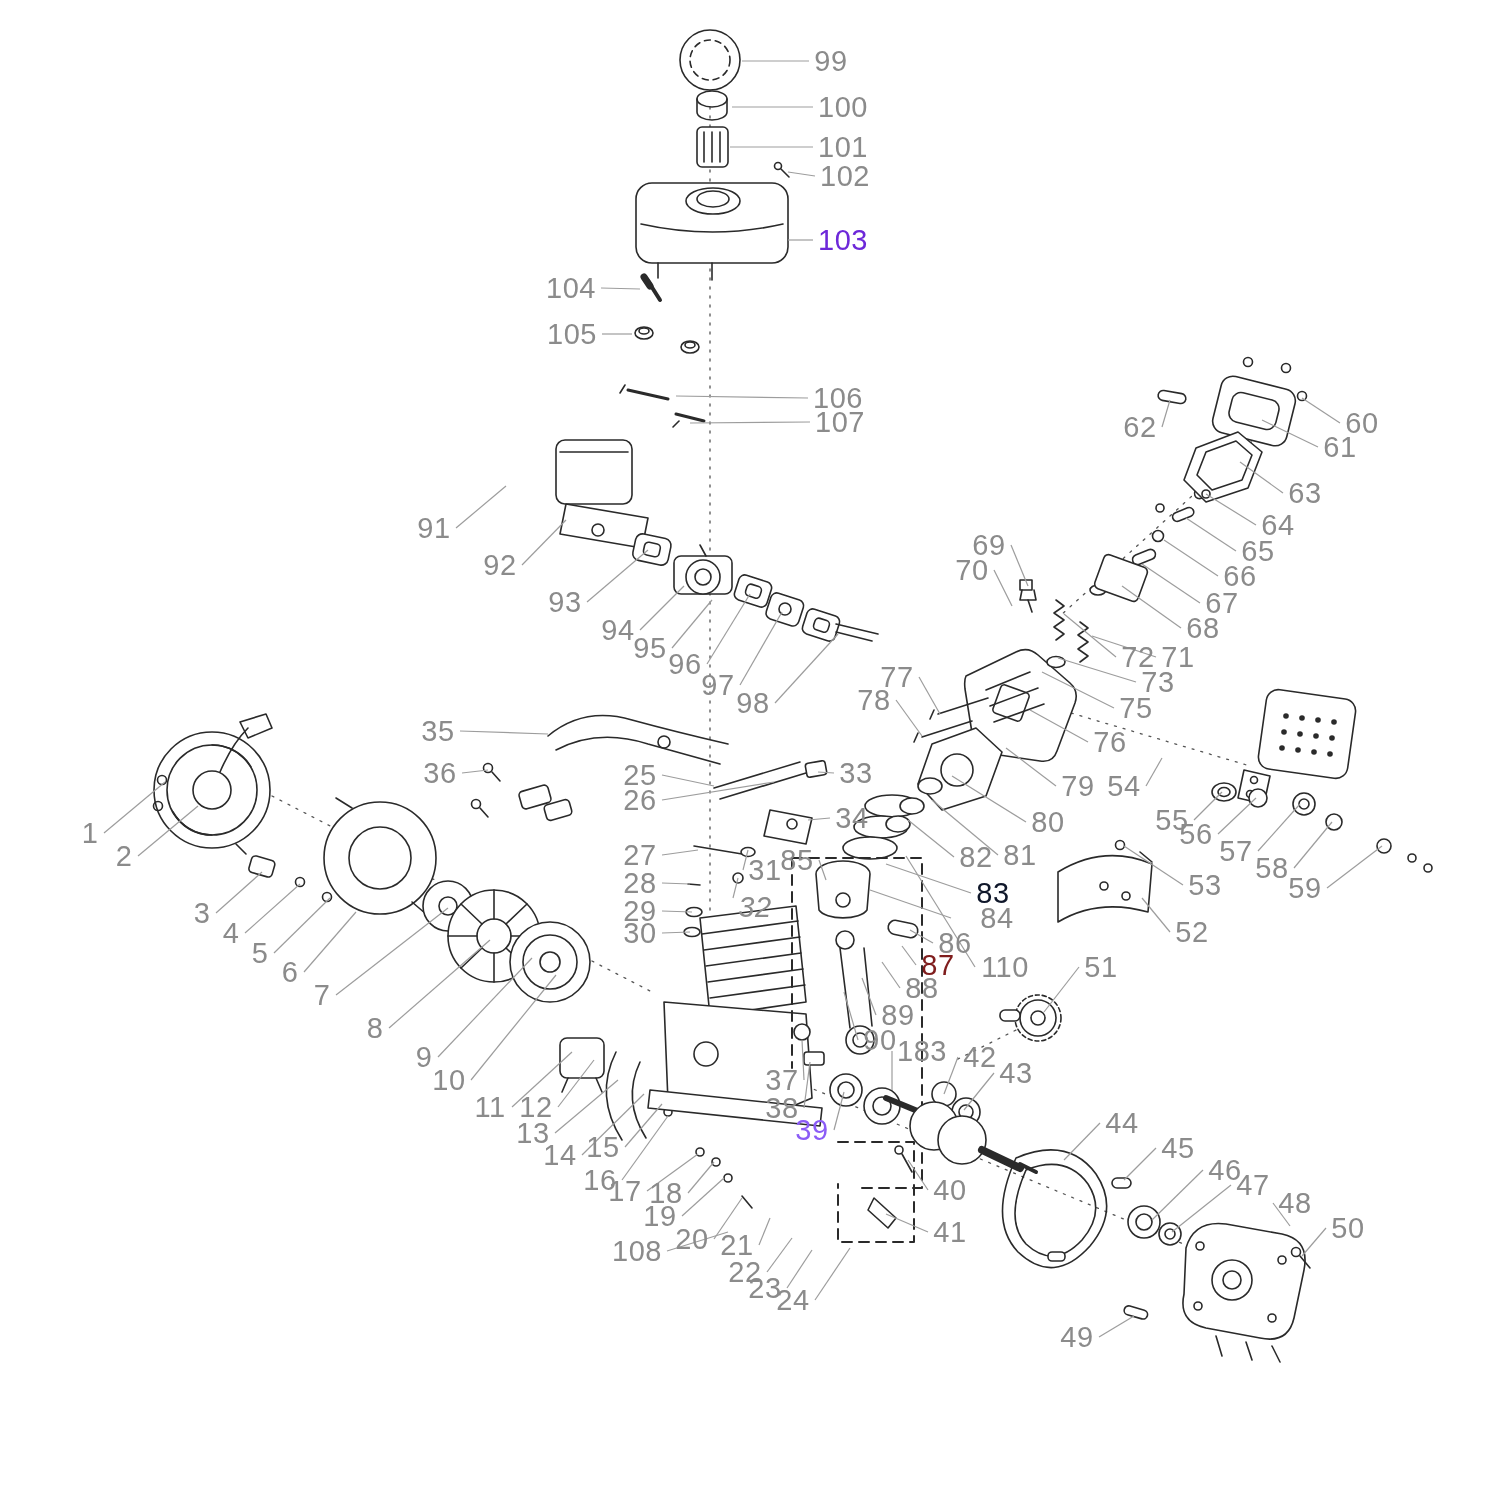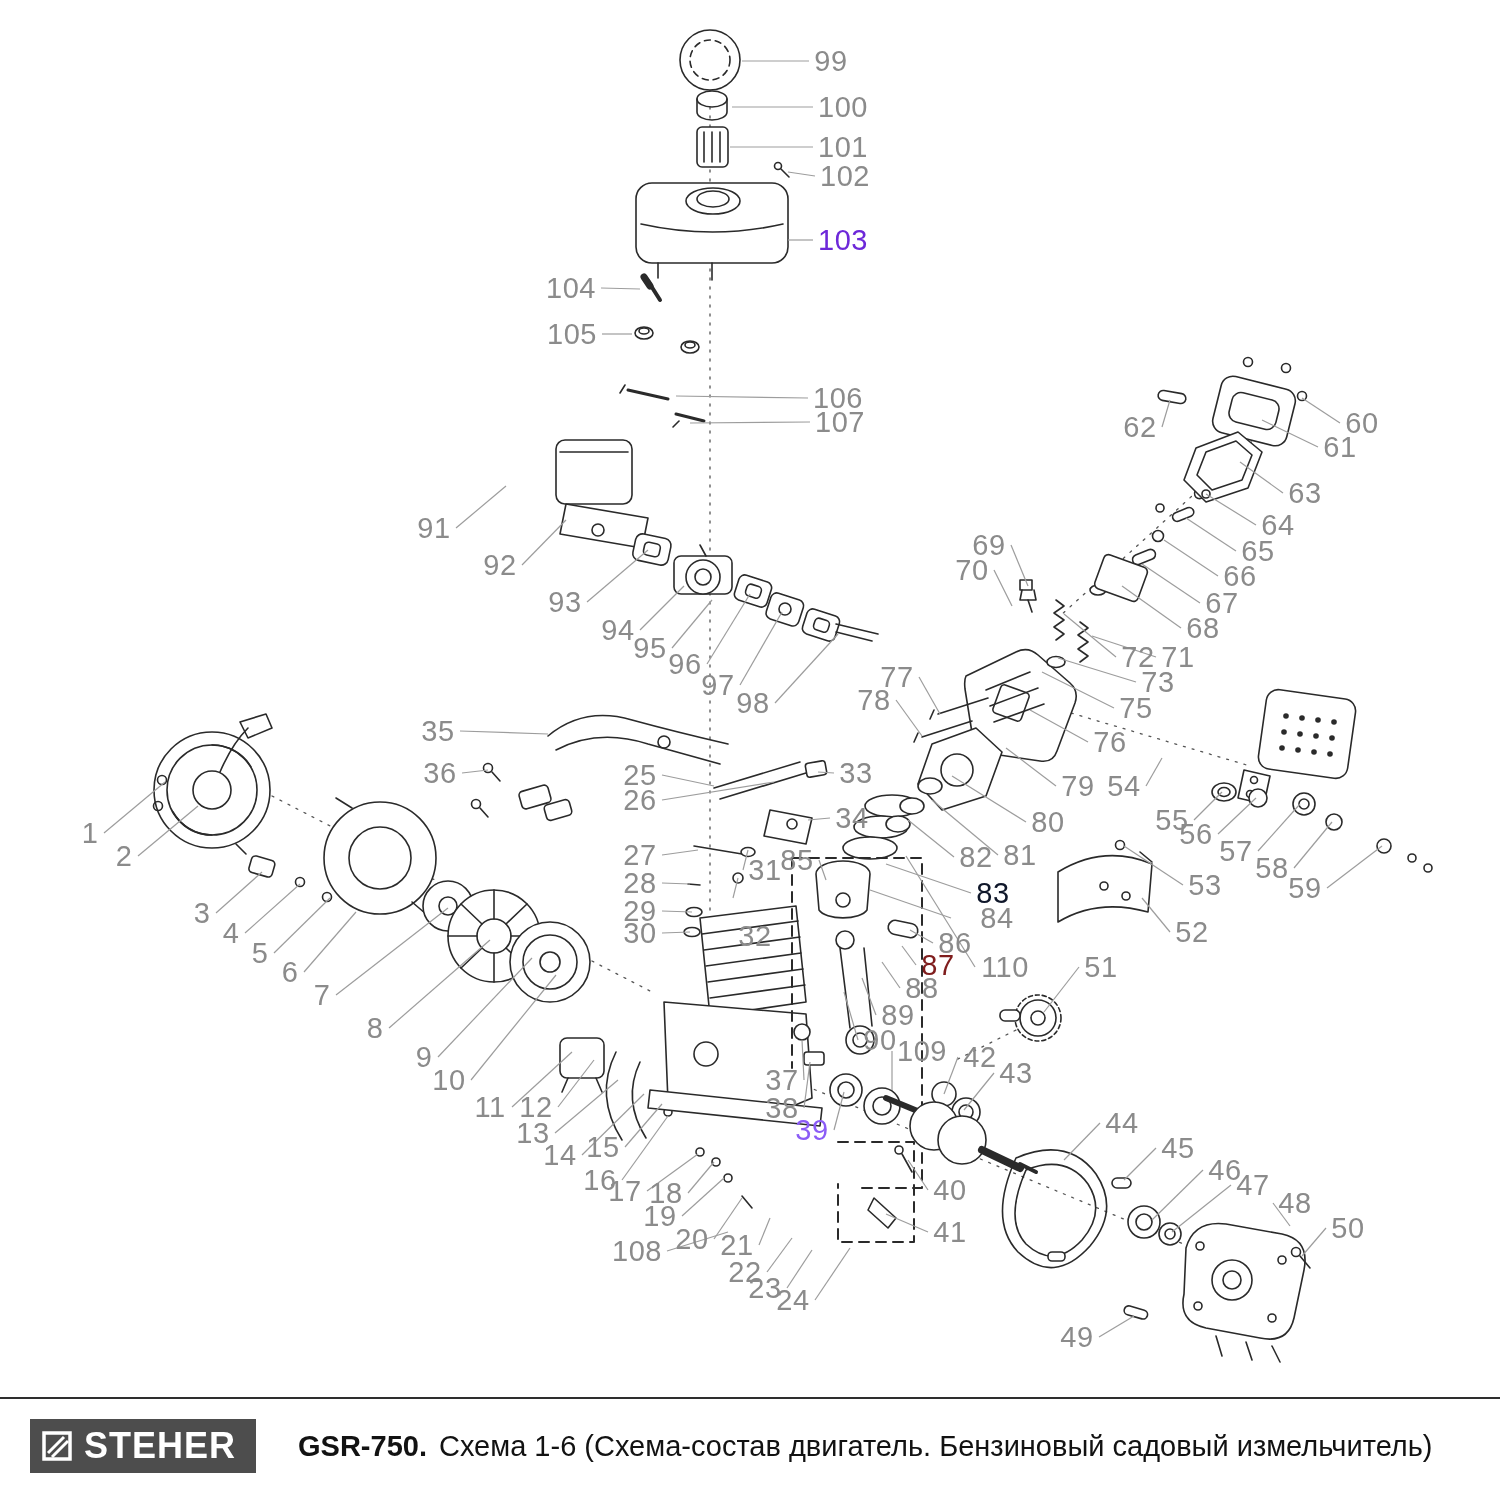--- a/index.html
+++ b/index.html
@@ -568,21 +568,21 @@
       <div class="part-label" style="left: 745px; top: 1272px; color: rgb(139, 139, 139);">22</div>
       <div class="part-label" style="left: 765px; top: 1288px; color: rgb(139, 139, 139);">23</div>
       <div class="part-label" style="left: 793px; top: 1300px; color: rgb(139, 139, 139);">24</div>
       <div class="part-label" style="left: 640px; top: 775px; color: rgb(139, 139, 139);">25</div>
       <div class="part-label" style="left: 640px; top: 800px; color: rgb(139, 139, 139);">26</div>
       <div class="part-label" style="left: 640px; top: 855px; color: rgb(139, 139, 139);">27</div>
       <div class="part-label" style="left: 640px; top: 883px; color: rgb(139, 139, 139);">28</div>
       <div class="part-label" style="left: 640px; top: 911px; color: rgb(139, 139, 139);">29</div>
       <div class="part-label" style="left: 640px; top: 933px; color: rgb(139, 139, 139);">30</div>
       <div class="part-label" style="left: 765px; top: 870px; color: rgb(139, 139, 139);">31</div>
-      <div class="part-label" style="left: 755px; top: 936px; color: rgb(139, 139, 139);">32</div>
+      <div class="part-label" style="left: 755px; top: 907px; color: rgb(139, 139, 139); font-style: italic;">32</div>
       <div class="part-label" style="left: 856px; top: 773px; color: rgb(139, 139, 139);">33</div>
       <div class="part-label" style="left: 852px; top: 818px; color: rgb(139, 139, 139);">34</div>
       <div class="part-label" style="left: 438px; top: 731px; color: rgb(139, 139, 139);">35</div>
       <div class="part-label" style="left: 440px; top: 773px; color: rgb(139, 139, 139);">36</div>
       <div class="part-label" style="left: 782px; top: 1080px; color: rgb(139, 139, 139);">37</div>
       <div class="part-label" style="left: 782px; top: 1108px; color: rgb(139, 139, 139);">38</div>
       <div class="part-label" style="left: 812px; top: 1130px; color: #8b5cf6;">39</div>
       <div class="part-label" style="left: 950px; top: 1190px; color: rgb(139, 139, 139);">40</div>
       <div class="part-label" style="left: 950px; top: 1232px; color: rgb(139, 139, 139);">41</div>
       <div class="part-label" style="left: 980px; top: 1057px; color: rgb(139, 139, 139);">42</div>
@@ -644,36 +644,18 @@
       <div class="part-label" style="left: 831px; top: 61px; color: rgb(139, 139, 139);">99</div>
       <div class="part-label" style="left: 843px; top: 107px; color: rgb(139, 139, 139);">100</div>
       <div class="part-label" style="left: 843px; top: 147px; color: rgb(139, 139, 139);">101</div>
       <div class="part-label" style="left: 845px; top: 176px; color: rgb(139, 139, 139);">102</div>
       <div class="part-label" style="left: 843px; top: 240px; color: #6d28d9;">103</div>
       <div class="part-label" style="left: 571px; top: 288px; color: rgb(139, 139, 139);">104</div>
       <div class="part-label" style="left: 572px; top: 334px; color: rgb(139, 139, 139);">105</div>
       <div class="part-label" style="left: 838px; top: 398px; color: rgb(139, 139, 139);">106</div>
       <div class="part-label" style="left: 840px; top: 422px; color: rgb(139, 139, 139);">107</div>
       <div class="part-label" style="left: 637px; top: 1251px; color: rgb(139, 139, 139);">108</div>
-      <div class="part-label" style="left: 922px; top: 1051px; color: rgb(139, 139, 139);">109</div>
+      <div class="part-label" style="left: 922px; top: 1051px; color: rgb(139, 139, 139);">183</div>
       <div class="part-label" style="left: 1005px; top: 967px; color: rgb(139, 139, 139);">110</div>
     </div>
 
-  <div class="footer">
-    <div class="footer-rule"></div>
-    <div class="footer-row">
-      <div class="logo-box">
-        <span class="logo-glyph">
-          <svg width="30" height="30" viewBox="0 0 30 30">
-            <rect x="2" y="2" width="26" height="26" fill="none" stroke="#ffffff" stroke-width="3.5"></rect>
-            <line x1="6" y1="22" x2="22" y2="6" stroke="#ffffff" stroke-width="3"></line>
-            <line x1="10" y1="26" x2="26" y2="10" stroke="#ffffff" stroke-width="3"></line>
-          </svg>
-        </span>
-        <span class="logo-text">STEHER</span>
-      </div>
-      <div class="caption">
-        <span class="model">GSR-750.</span><span>Схема 1-6 (Схема-состав двигатель. Бензиновый садовый измельчитель)</span>
-      </div>
-    </div>
-  </div>
 
 </div>
 
 </body></html>

